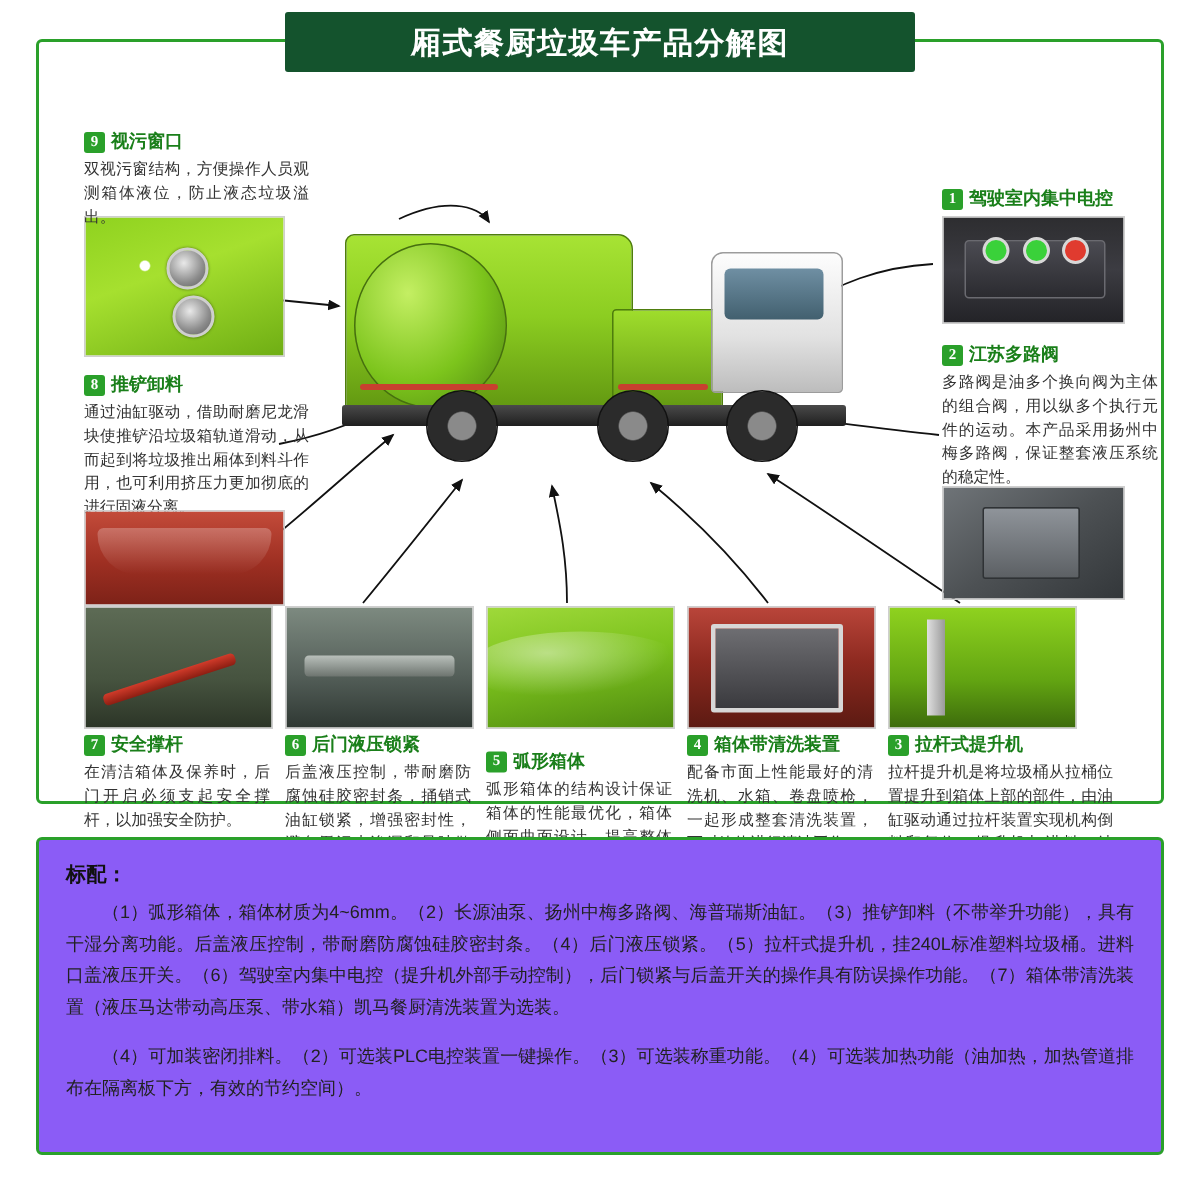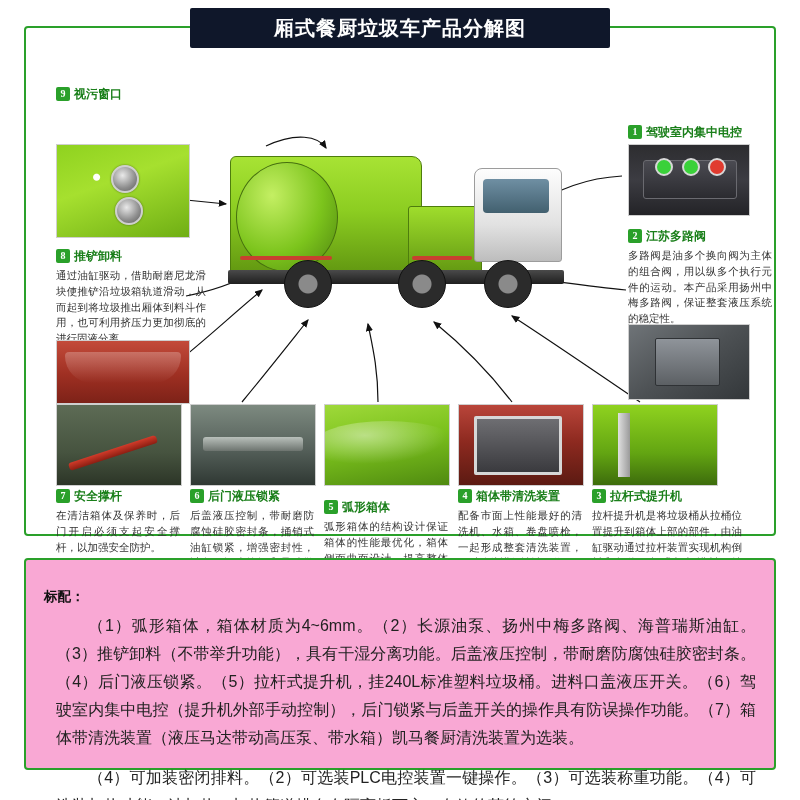--- a/index.html
+++ b/index.html
@@ -29,21 +29,21 @@
     box-sizing: border-box;
     background: #fff;
   }
   .title-bar {
     position: absolute;
     left: 50%;
     transform: translateX(-50%);
     top: -20px;
     width: 420px;
     height: 40px;
-    background: #0f172a;
+    background: #14532d;
     color: #fff;
     font-size: 20px;
     font-weight: bold;
     letter-spacing: 1px;
     display: flex;
     align-items: center;
     justify-content: center;
     border-radius: 2px;
   }
   
@@ -250,32 +250,32 @@
   
   .spec {
     position: absolute;
     left: 24px;
     top: 558px;
     width: 752px;
     height: 212px;
     border: 2px solid #2aa02a;
     border-radius: 4px;
     box-sizing: border-box;
-    padding: 28px 18px;
-    background: #f9a8d4;
+    padding: 14px 18px;
+    background: #8b5cf6;
   }
   .spec h3 {
     margin: 0 0 6px 0;
     font-size: 13.5px;
     color: #111;
     font-weight: bold;
   }
   .spec p {
-    margin: 0 0 12px 12px;
-    font-size: 16px;
+    margin: 0 0 12px 0;
+    font-size: 12px;
     line-height: 1.75;
     text-align: justify;
     text-indent: 2em;
     color: #222;
   }
 </style>
 </head>
 <body>
 
 <div class="page">
@@ -320,20 +320,21 @@
     </div>
 
     <div class="photo p-tank" style="left:30px; top:116px; width:132px; height:92px;">
       <div class="port" style="left:54px; top:20px;"></div>
       <div class="port" style="left:58px; top:52px;"></div>
     </div>
     <div class="callout" style="left:30px; top:58px; width:150px;">
       <div class="callout-title">
         <span class="badge">9</span><span>视污窗口</span>
       </div>
+      <div class="callout-body">双视污窗结构，方便操作人员观测箱体液位，防止液态垃圾溢出。</div>
     </div>
 
     <div class="callout" style="left:30px; top:220px; width:150px;">
       <div class="callout-title">
         <span class="badge">8</span><span>推铲卸料</span>
       </div>
       <div class="callout-body">通过油缸驱动，借助耐磨尼龙滑块使推铲沿垃圾箱轨道滑动，从而起到将垃圾推出厢体到料斗作用，也可利用挤压力更加彻底的进行固液分离。</div>
     </div>
     <div class="photo p-bucket" style="left:30px; top:312px; width:132px; height:62px;"></div>
 

